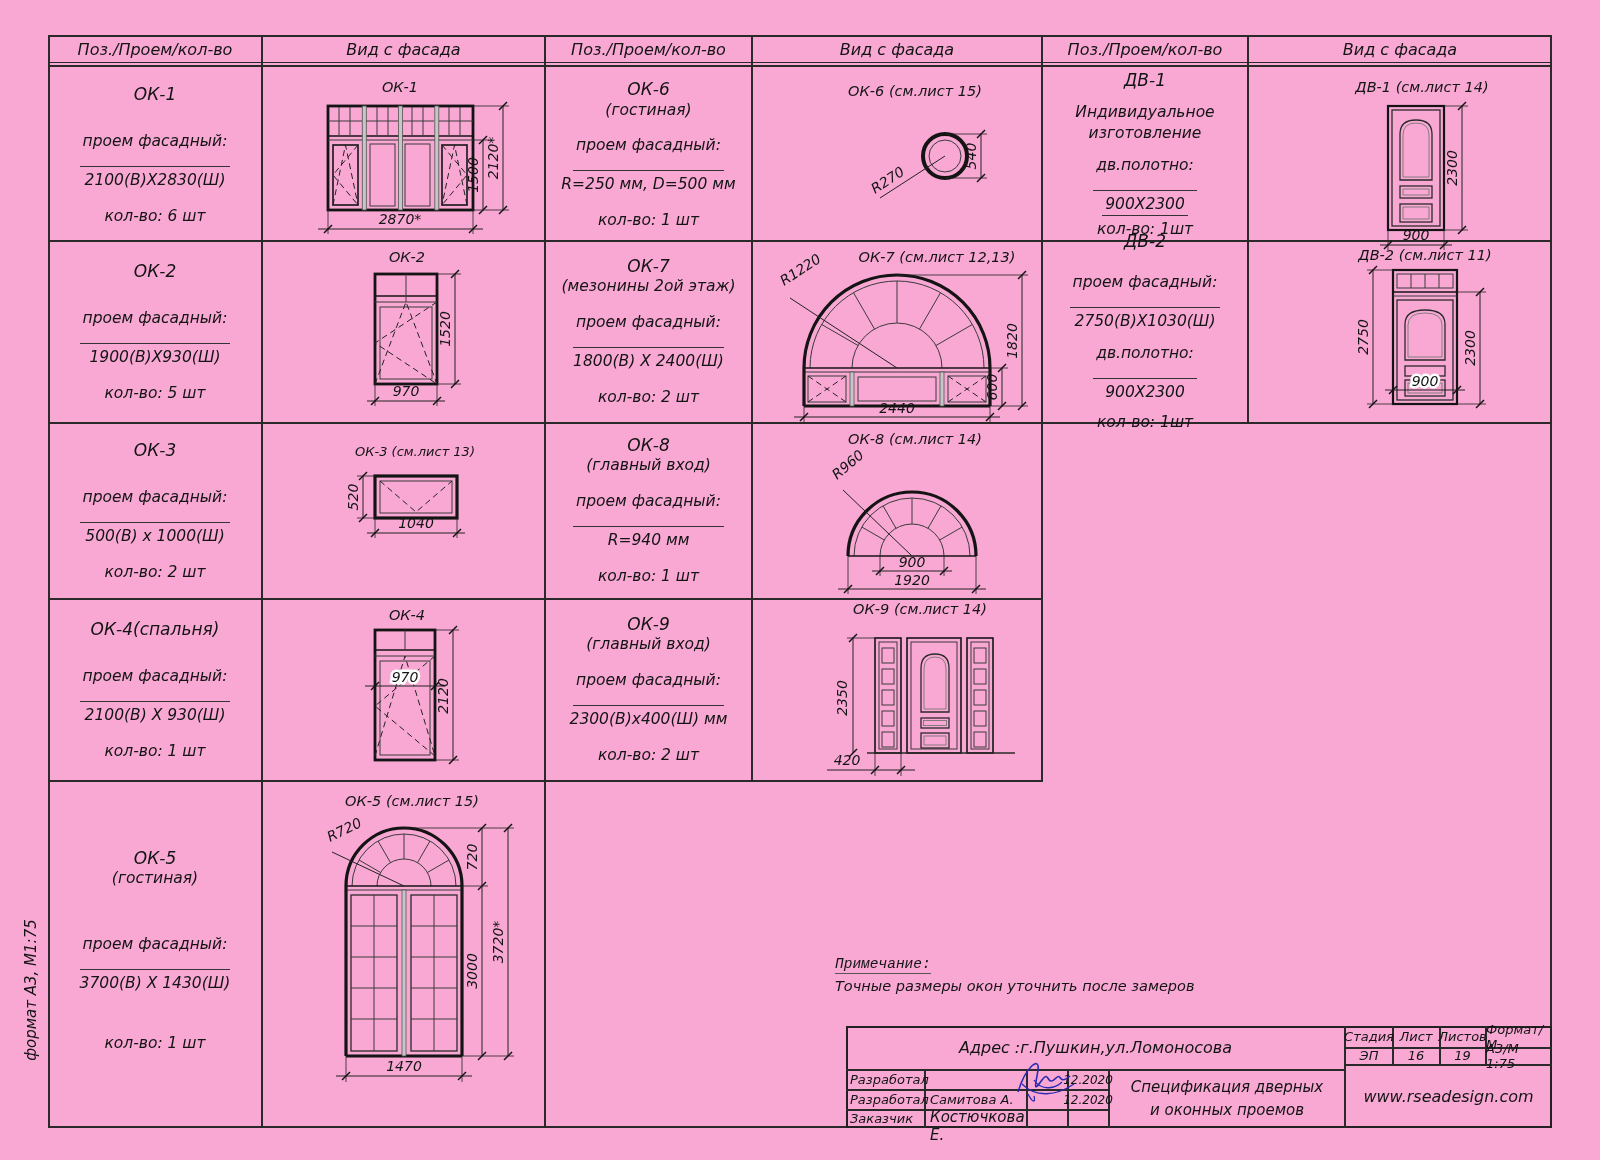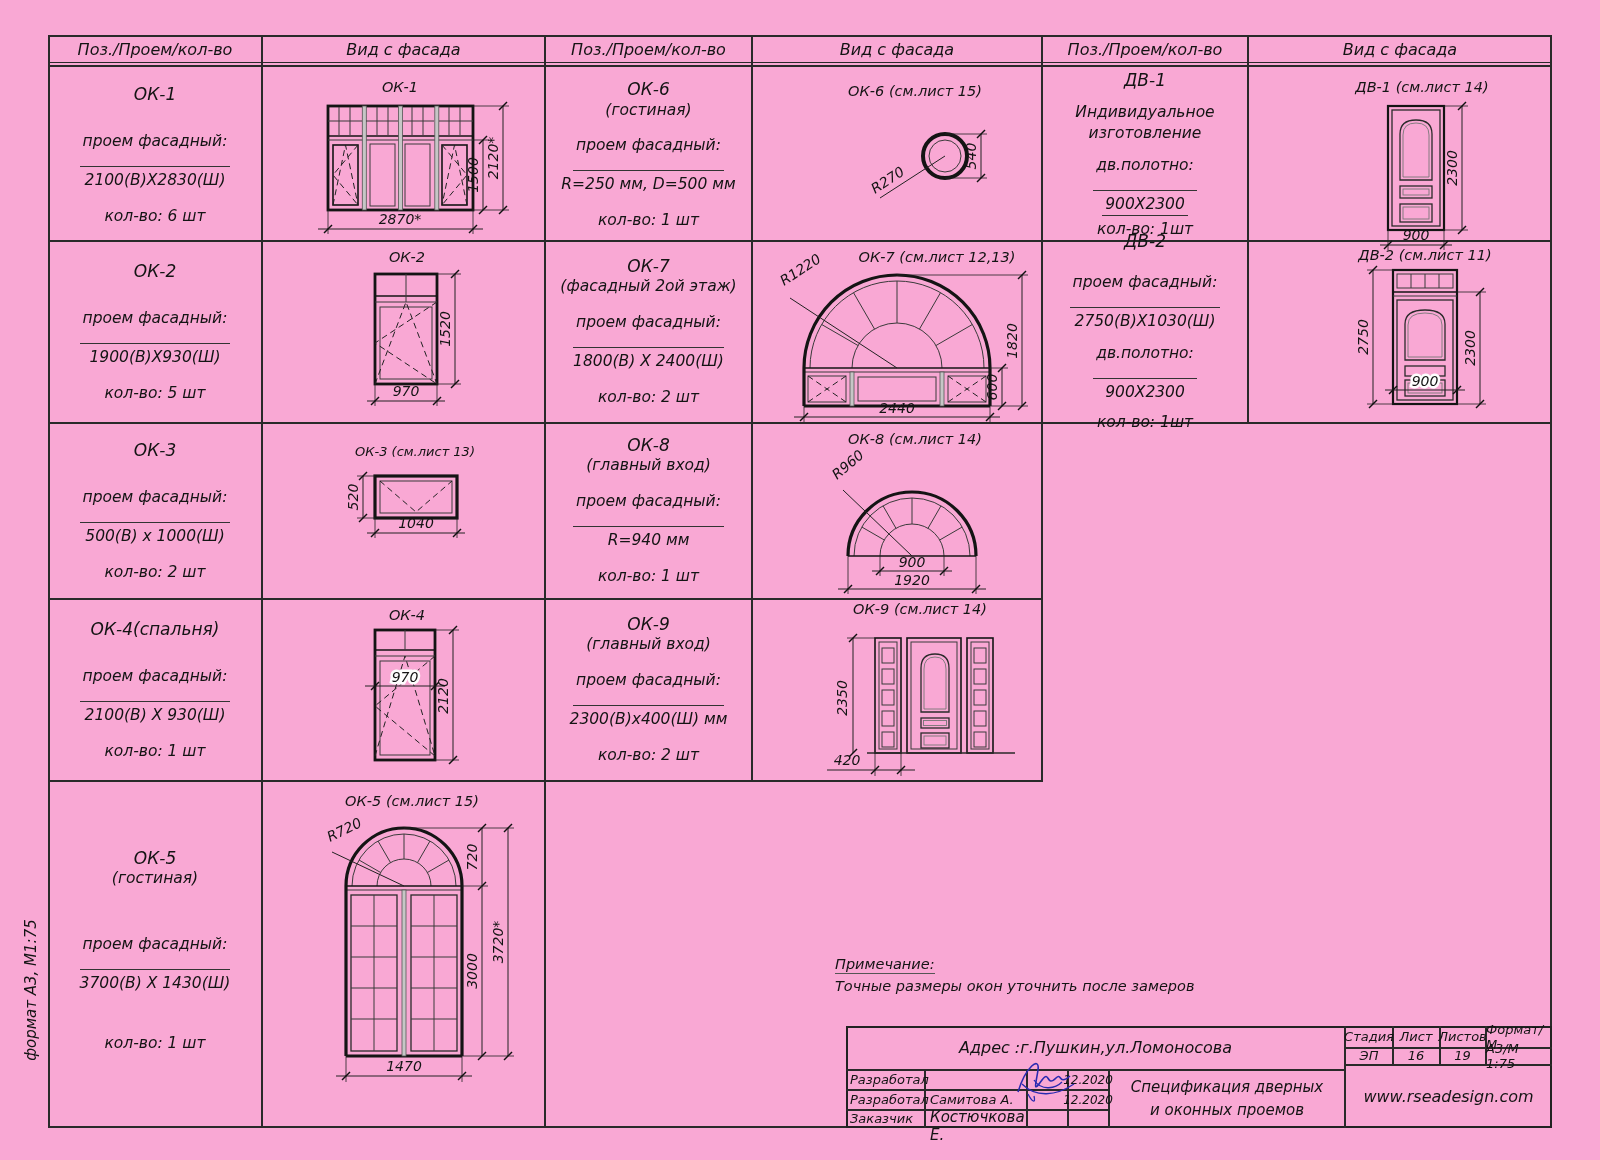--- a/index.html
+++ b/index.html
@@ -27,21 +27,21 @@
   .th08{fill:none;stroke:#777;stroke-width:0.9;}
   .dash{fill:none;stroke:#222;stroke-width:1;stroke-dasharray:6 4;}
   .dim{fill:none;stroke:#222;stroke-width:1;}
   .ext{stroke:#222;stroke-width:0.8;}
   .tick{stroke:#111;stroke-width:1.5;}
   .mull{fill:#c6c6c6;stroke:#555;stroke-width:0.8;}
   .halo{paint-order:stroke;stroke:#fdfdfd;stroke-width:5px;}
   .tbframe{position:absolute;box-sizing:border-box;border:2px solid #222;background:transparent;}
   .tbtext{position:absolute;display:flex;align-items:center;justify-content:center;
           font-style:italic;}
-  .note-title{position:absolute;font-style:italic;font-size:14.5px;border-bottom:1.2px solid #555;padding-bottom:1px;}
+  .note-title{position:absolute;font-style:italic;font-size:14.5px;border-bottom:1.2px solid #555;padding-bottom:1px;font-family:Liberation Mono, monospace;}
   .note-text{position:absolute;font-style:italic;font-size:14.5px;}
   .sidelabel{position:absolute;font-style:italic;font-size:15px;text-align:center;
              transform:rotate(-90deg);}
 </style>
 </head>
 <body>
 
 <div class="sheet">
 
   <i class="ln" style="left:48px;top:35px;width:1504px;height:2px"></i>
@@ -106,21 +106,21 @@
   <div class="poscell" style="left:547px;top:70px;width:203px;height:168px">
     <div class="pid" style="margin-bottom:1px">ОК-6</div>
     <div class="psub">(гостиная)</div>
     <div class="plabel">проем фасадный:</div>
     <div class="pval">R=250 мм, D=500 мм</div>
     <div class="pqty">кол-во: 1 шт</div>
   </div>
 
   <div class="poscell" style="left:547px;top:242px;width:203px;height:178px">
     <div class="pid" style="margin-bottom:0">ОК-7</div>
-    <div class="psub">(фасадный 2ой этаж)</div>
+    <div class="psub">(мезонины 2ой этаж)</div>
     <div class="plabel">проем фасадный:</div>
     <div class="pval">1800(В) Х 2400(Ш)</div>
     <div class="pqty">кол-во: 2 шт</div>
   </div>
 
   <div class="poscell" style="left:547px;top:424px;width:203px;height:172px">
     <div class="pid" style="margin-bottom:0">ОК-8</div>
     <div class="psub">(главный вход)</div>
     <div class="plabel">проем фасадный:</div>
     <div class="pval">R=940 мм</div>

